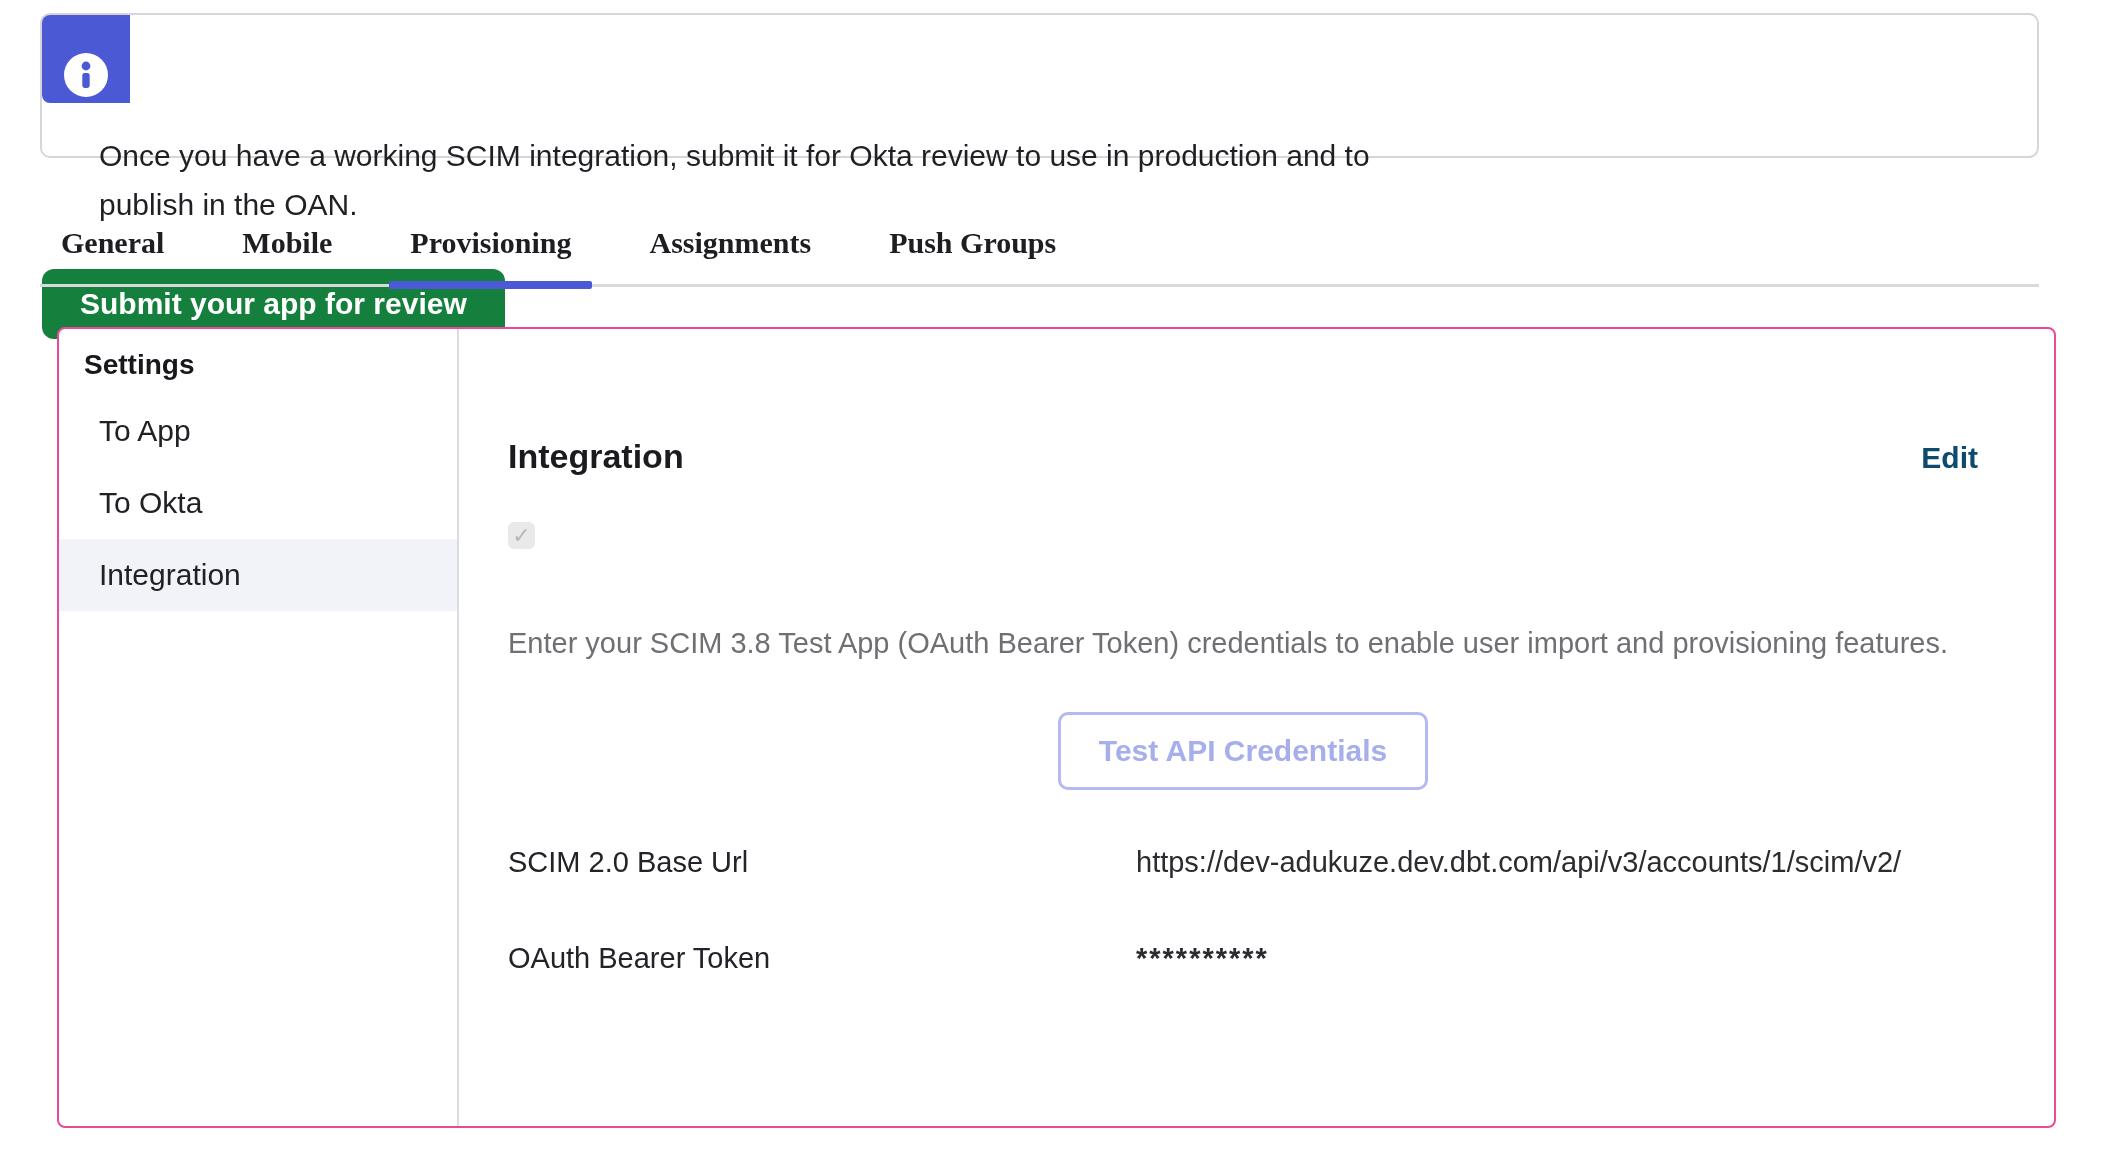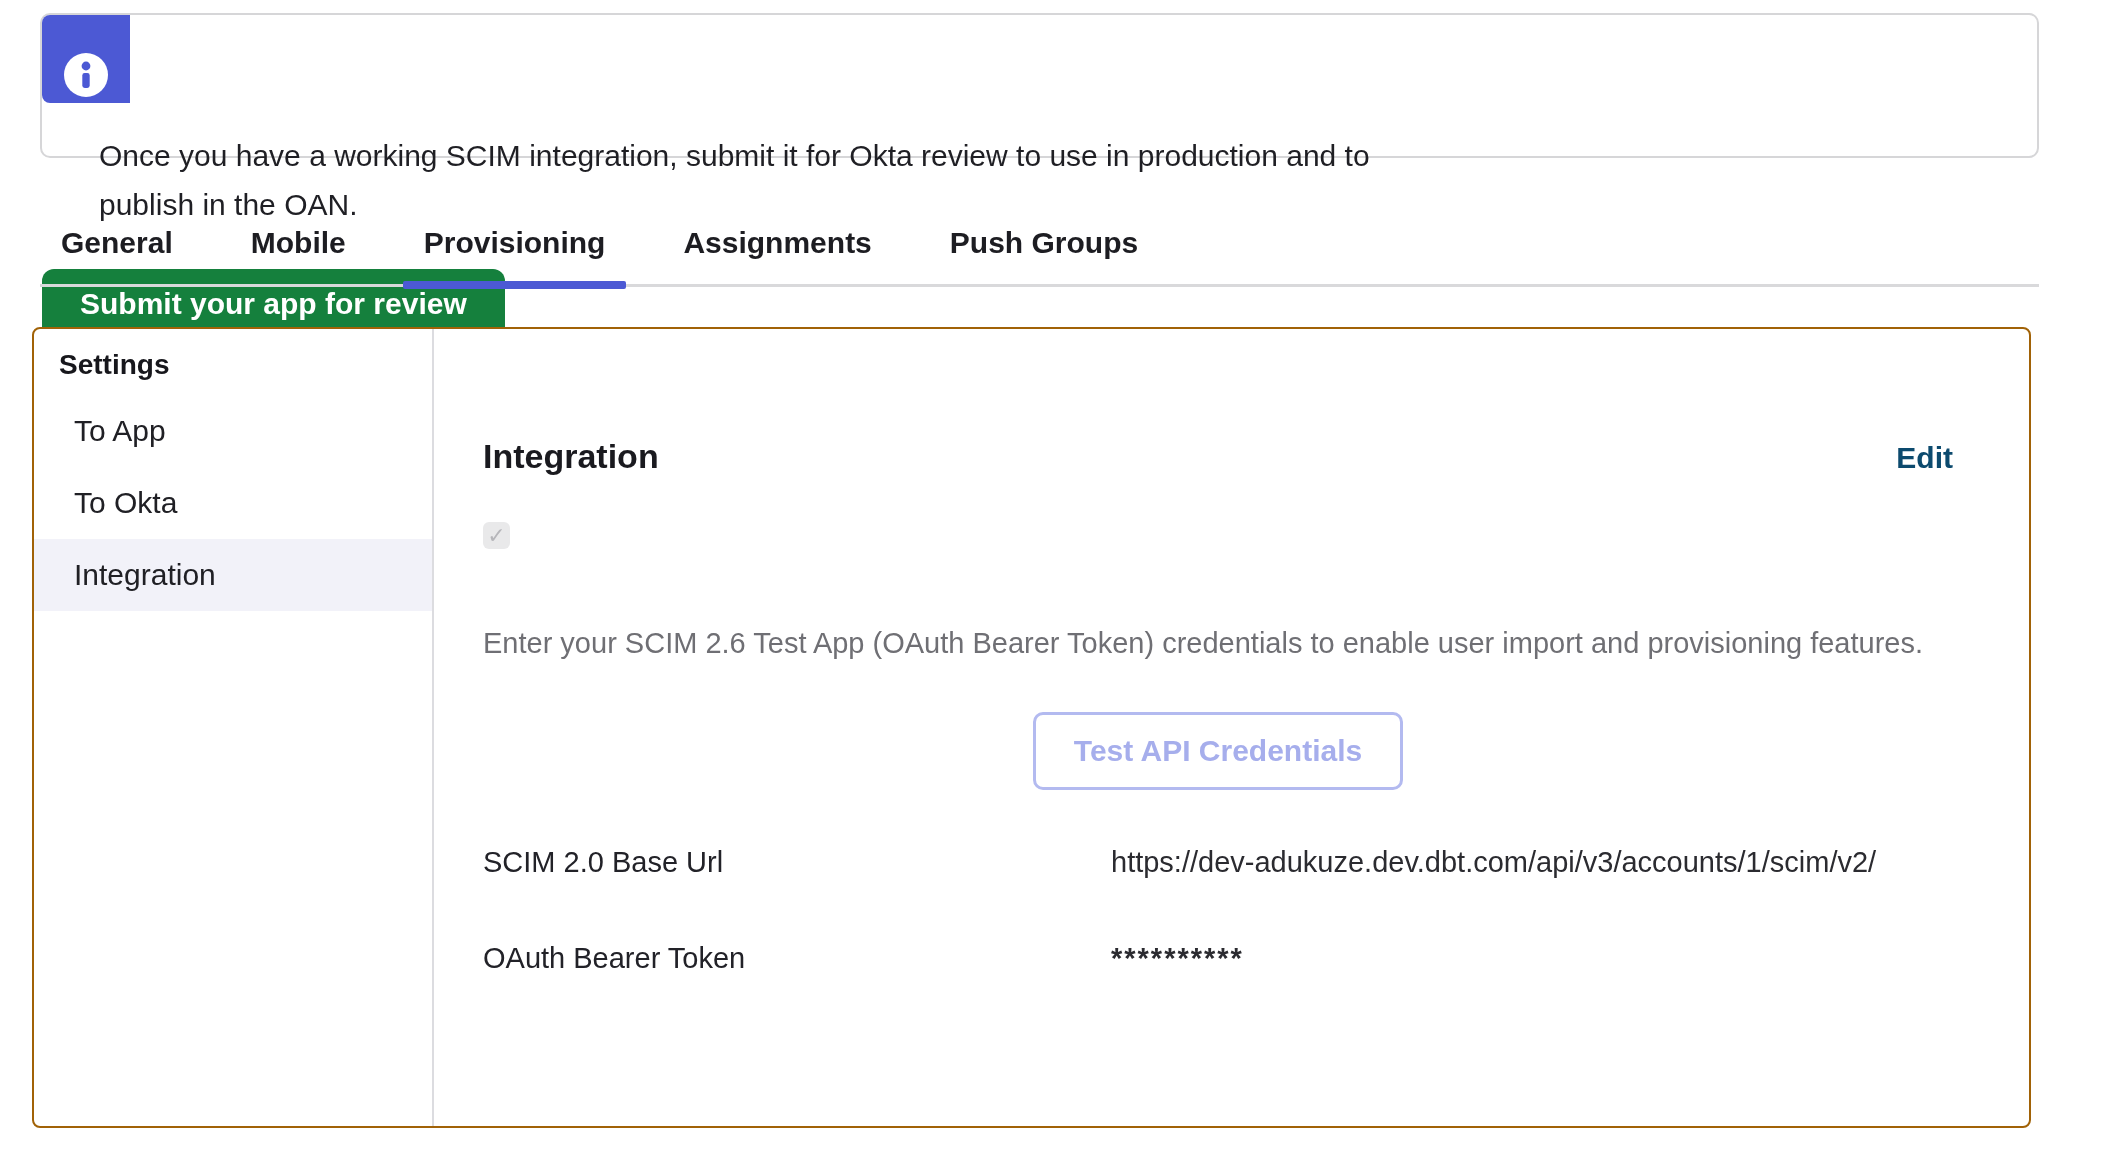--- a/index.html
+++ b/index.html
@@ -49,33 +49,33 @@
   .tabbar {
     position: absolute; left: 40px; top: 208px;
     width: 1999px;
     border-bottom: 3px solid #d9d9db;
     display: flex; gap: 36px;
   }
   .tab {
     position: relative;
     padding: 18px 21px 24px 21px;
     font-size: 30px; font-weight: 700; color: #1d1d22;
-    cursor: pointer; white-space: nowrap;
+    cursor: pointer; white-space: nowrap; font-family: Liberation Serif, serif;
   }
   .tab.active::after {
     content: "";
     position: absolute; left: 0; right: 0; bottom: -5px;
     height: 8px; background: #4c59d4; border-radius: 2px;
   }
 
   
   .panel {
-    position: absolute; left: 32px; top: 327px;
+    position: absolute; left: 57px; top: 327px;
     width: 1999px; height: 801px;
-    border: 2px solid #a16207; border-radius: 8px;
+    border: 2px solid #ec4899; border-radius: 8px;
     background: #ffffff;
     display: flex; align-items: stretch;
     overflow: hidden;
   }
   .side {
     flex: 0 0 400px; width: 400px;
     border-right: 2px solid #dcdce0;
     padding-top: 20px;
   }
   .side-header {
@@ -180,21 +180,21 @@
 
       <div class="content-head">
         <div class="content-title">Integration</div>
         <a class="edit-link">Edit</a>
       </div>
 
       <div class="checkbox-row">
         <div class="checkbox">✓</div>
       </div>
 
-      <div class="description">Enter your SCIM 2.6 Test App (OAuth Bearer Token) credentials to enable user import and provisioning features.</div>
+      <div class="description">Enter your SCIM 3.8 Test App (OAuth Bearer Token) credentials to enable user import and provisioning features.</div>
 
       <div class="test-btn-row">
         <button class="test-btn">Test API Credentials</button>
       </div>
 
       <div class="fields">
         <div class="field-row">
           <div class="field-label">SCIM 2.0 Base Url</div>
           <div class="field-value">https://dev-adukuze.dev.dbt.com/api/v3/accounts/1/scim/v2/</div>
         </div>

